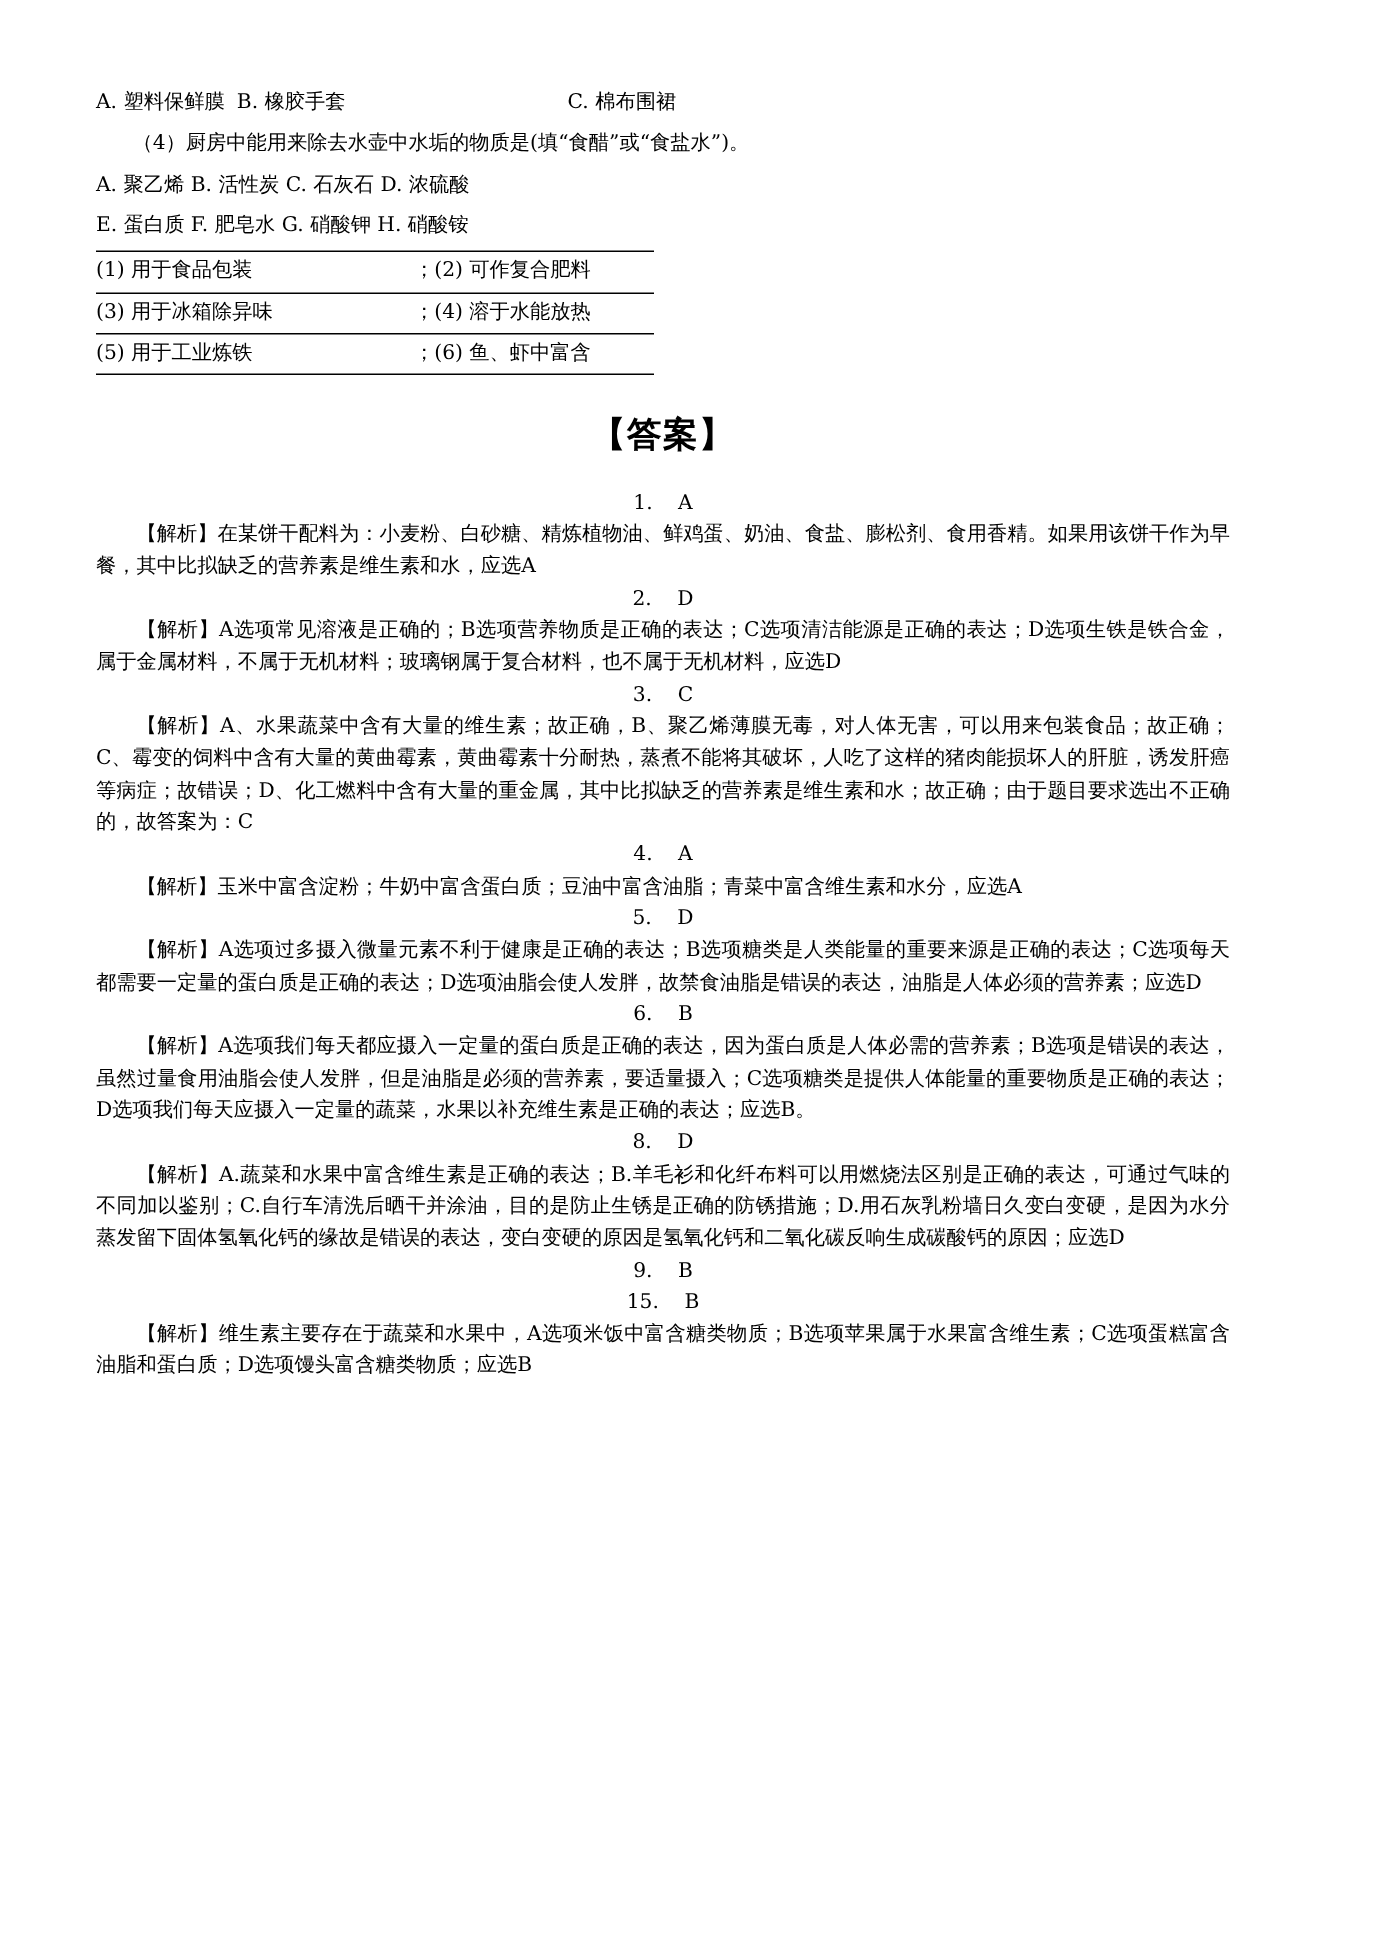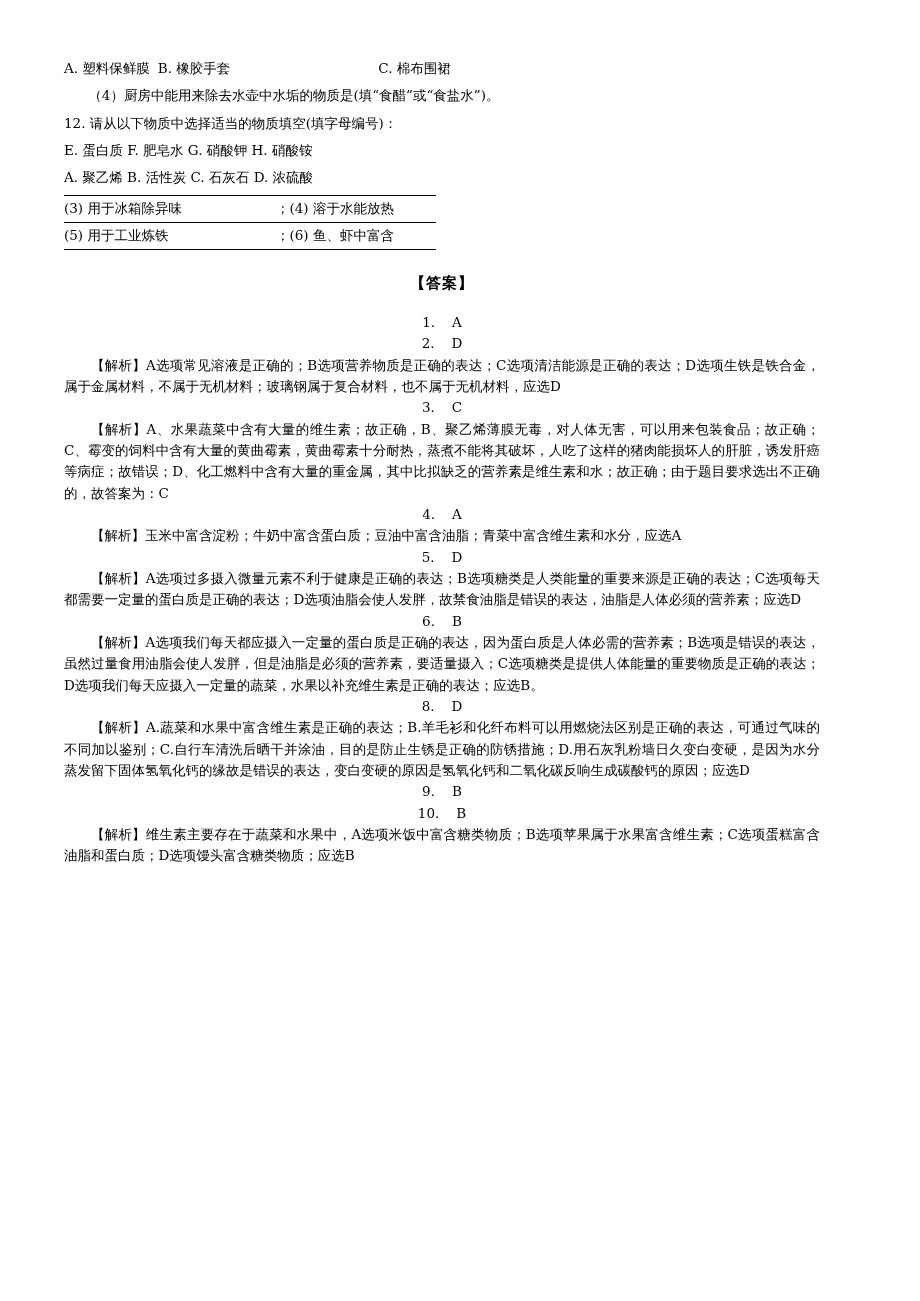--- a/index.html
+++ b/index.html
@@ -31,21 +31,21 @@
   table.fill-table td {
     border-bottom: 1px solid #000;
     padding: 2px 0 3px 0;
     font-size: 13.5px;
     vertical-align: middle;
   }
   table.fill-table td.col-left { width: 212px; }
   .answers-title {
     text-align: center;
     font-weight: bold;
-    font-size: 15px;
+    font-size: 23px;
     margin: 22px 0 16px 0;
     letter-spacing: 1px;
   }
   .answer { margin: 0; }
   .ans-head { margin: 0; text-align: center; }
   .ans-letter { margin-left: 17px; }
   .analysis {
     margin: 0;
     text-indent: 2em;
     text-align: justify;
@@ -55,45 +55,49 @@
 <body>
 
 <div class="page">
 
   <div class="line row-abc">
     <span>A. 塑料保鲜膜</span><span class="opt-b">B. 橡胶手套</span><span class="opt-c">C. 棉布围裙</span>
   </div>
 
   <div class="line indent1">（4）厨房中能用来除去水壶中水垢的物质是(填“食醋”或“食盐水”)。</div>
 
-  <div class="line">12. 请从以下物质中选择适当的物质填空(填字母编号)：</div>
+
+  <div class="line">A. 聚乙烯 B. 活性炭 C. 石灰石 D. 浓硫酸</div>
 
   <div class="line">E. 蛋白质 F. 肥皂水 G. 硝酸钾 H. 硝酸铵</div>
 
-  <div class="line">A. 聚乙烯 B. 活性炭 C. 石灰石 D. 浓硫酸</div>
-
   <table class="fill-table">
     <tbody>
+      <tr>
+        <td class="col-left">(1) 用于食品包装</td>
+        <td>；(2) 可作复合肥料</td>
+      </tr>
       <tr>
         <td class="col-left">(3) 用于冰箱除异味</td>
         <td>；(4) 溶于水能放热</td>
       </tr>
       <tr>
         <td class="col-left">(5) 用于工业炼铁</td>
         <td>；(6) 鱼、虾中富含</td>
       </tr>
     </tbody>
   </table>
 
   <h2 class="answers-title">【答案】</h2>
 
   <div class="answer">
     <div class="ans-head">
       <span>1.</span><span class="ans-letter">A</span>
     </div>
+    <p class="analysis">【解析】在某饼干配料为：小麦粉、白砂糖、精炼植物油、鲜鸡蛋、奶油、食盐、膨松剂、食用香精。如果用该饼干作为早餐，其中比拟缺乏的营养素是维生素和水，应选A</p>
   </div>
 
   <div class="answer">
     <div class="ans-head">
       <span>2.</span><span class="ans-letter">D</span>
     </div>
     <p class="analysis">【解析】A选项常见溶液是正确的；B选项营养物质是正确的表达；C选项清洁能源是正确的表达；D选项生铁是铁合金，属于金属材料，不属于无机材料；玻璃钢属于复合材料，也不属于无机材料，应选D</p>
   </div>
 
   <div class="answer">
@@ -133,18 +137,18 @@
   </div>
 
   <div class="answer">
     <div class="ans-head">
       <span>9.</span><span class="ans-letter">B</span>
     </div>
   </div>
 
   <div class="answer">
     <div class="ans-head">
-      <span>10.</span><span class="ans-letter">B</span>
+      <span>15.</span><span class="ans-letter">B</span>
     </div>
     <p class="analysis">【解析】维生素主要存在于蔬菜和水果中，A选项米饭中富含糖类物质；B选项苹果属于水果富含维生素；C选项蛋糕富含油脂和蛋白质；D选项馒头富含糖类物质；应选B</p>
   </div>
 
 </div>
 
 </body></html>

